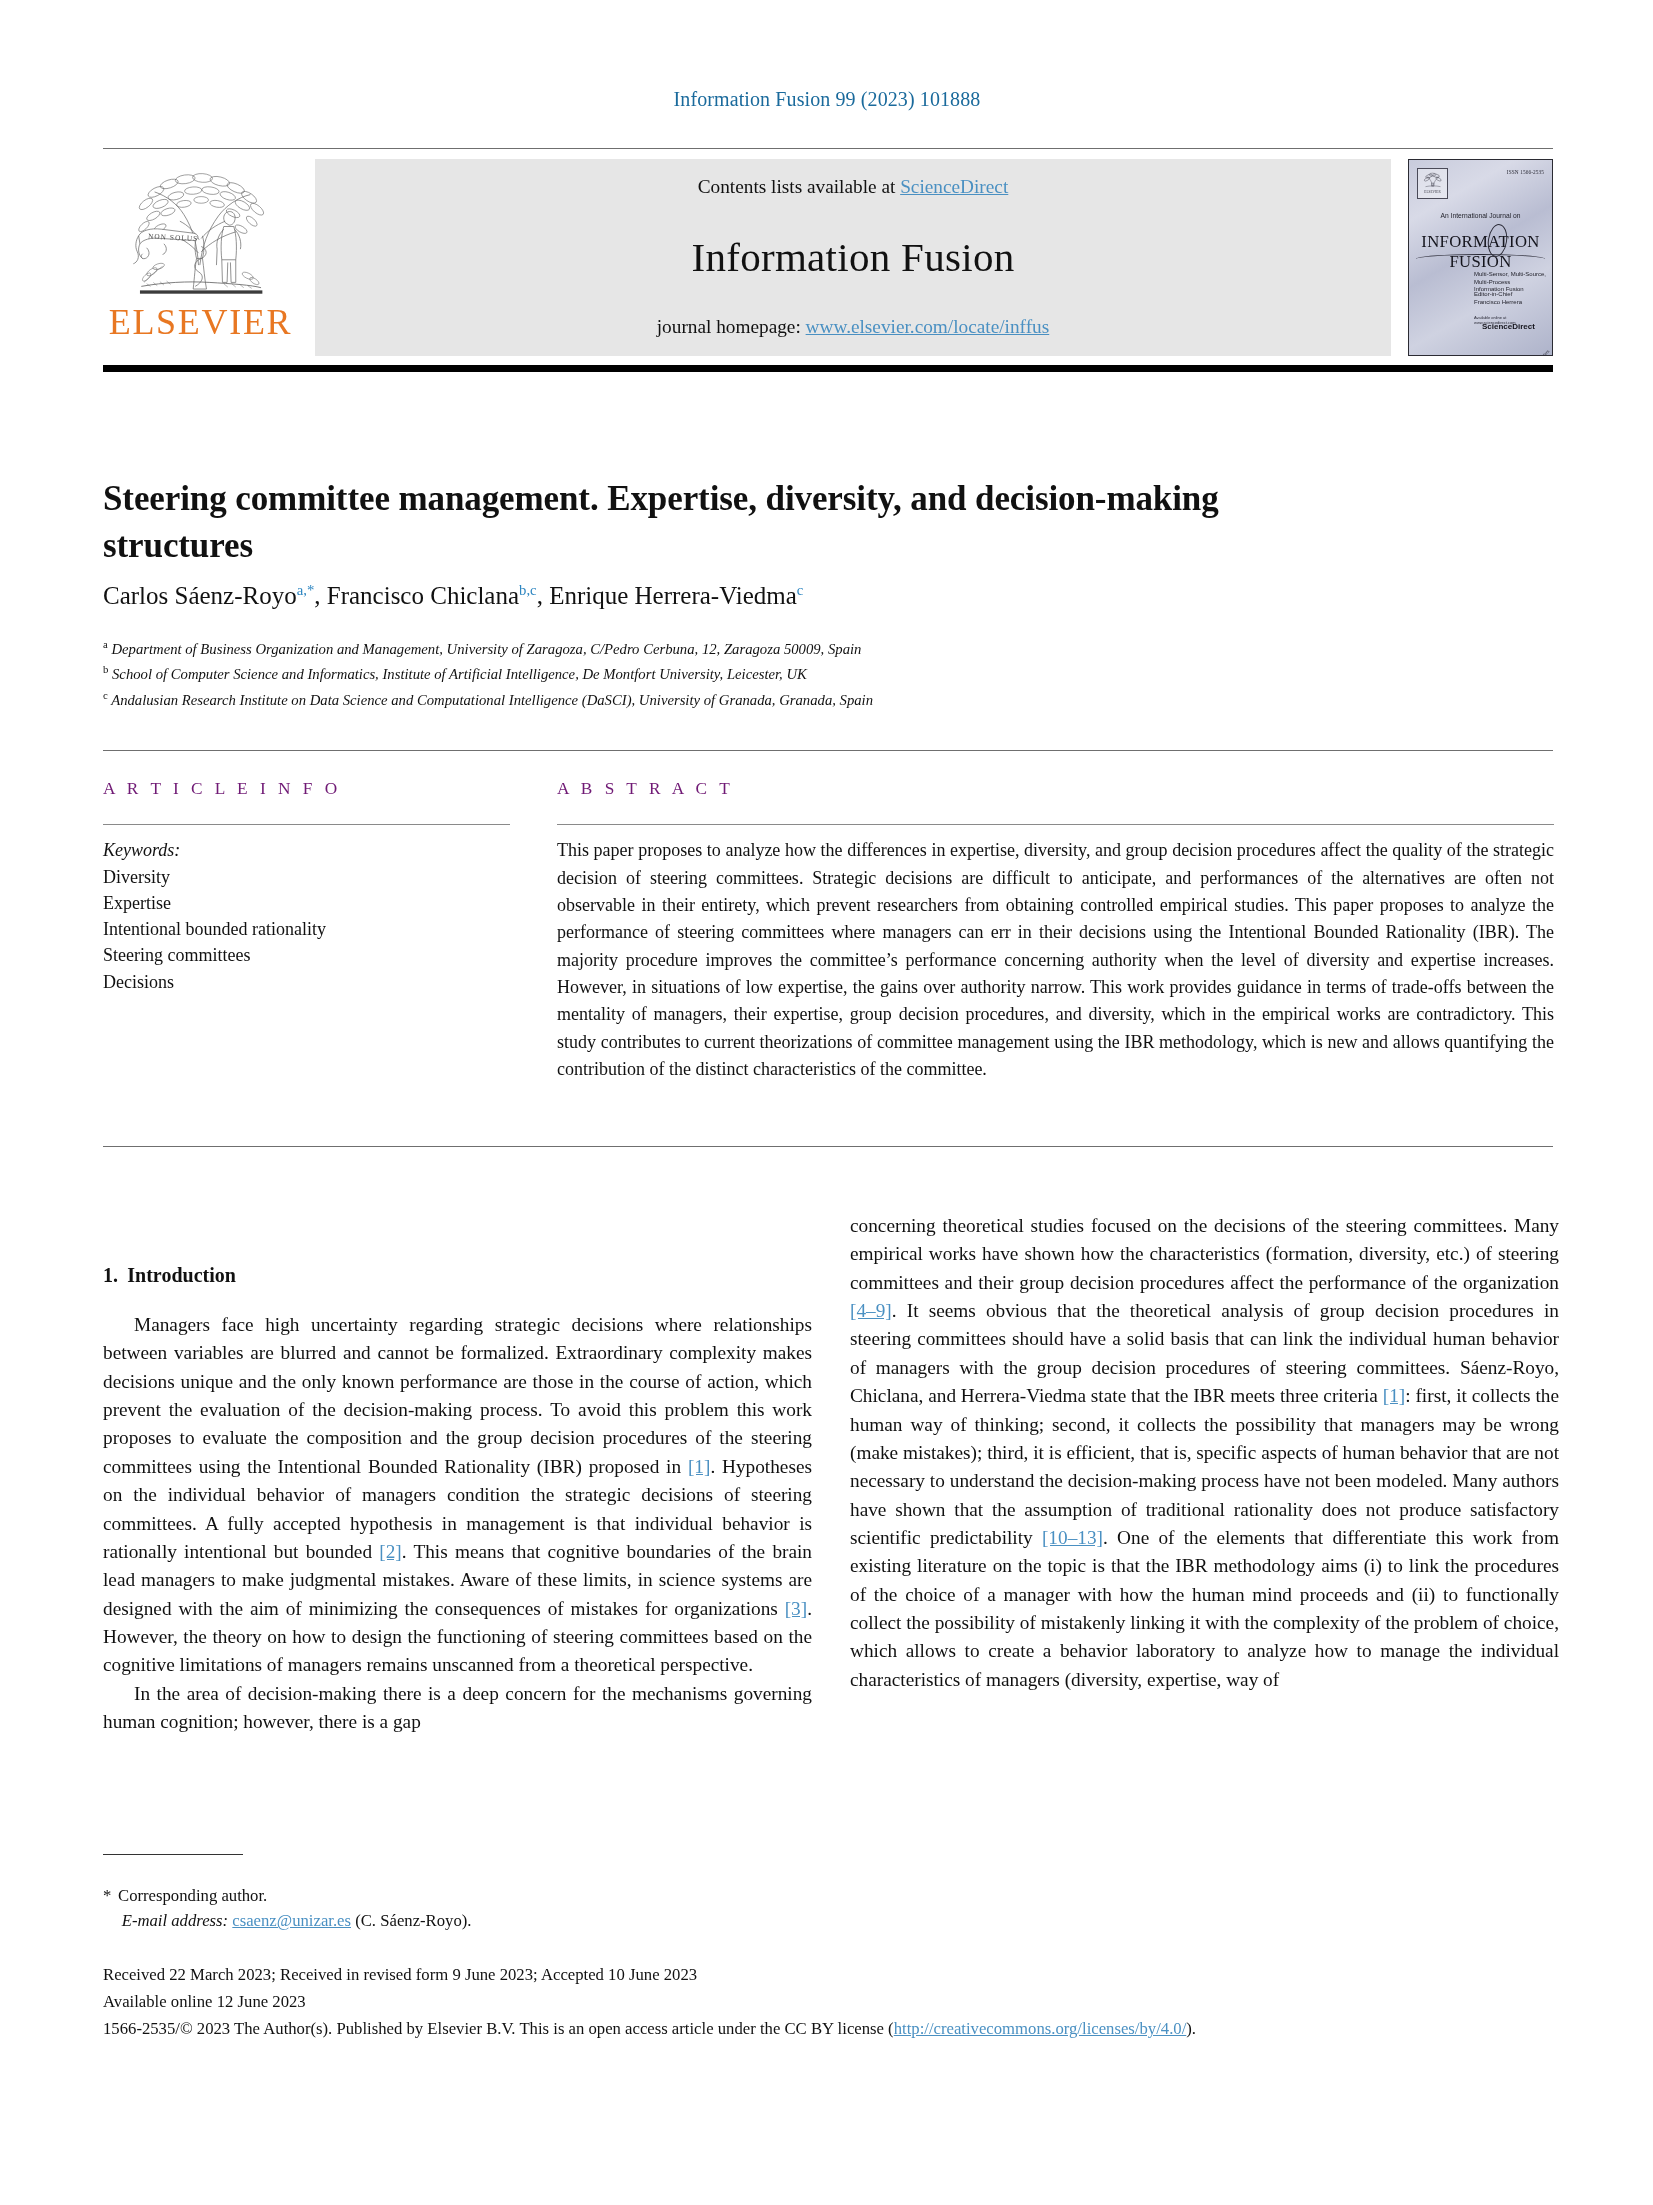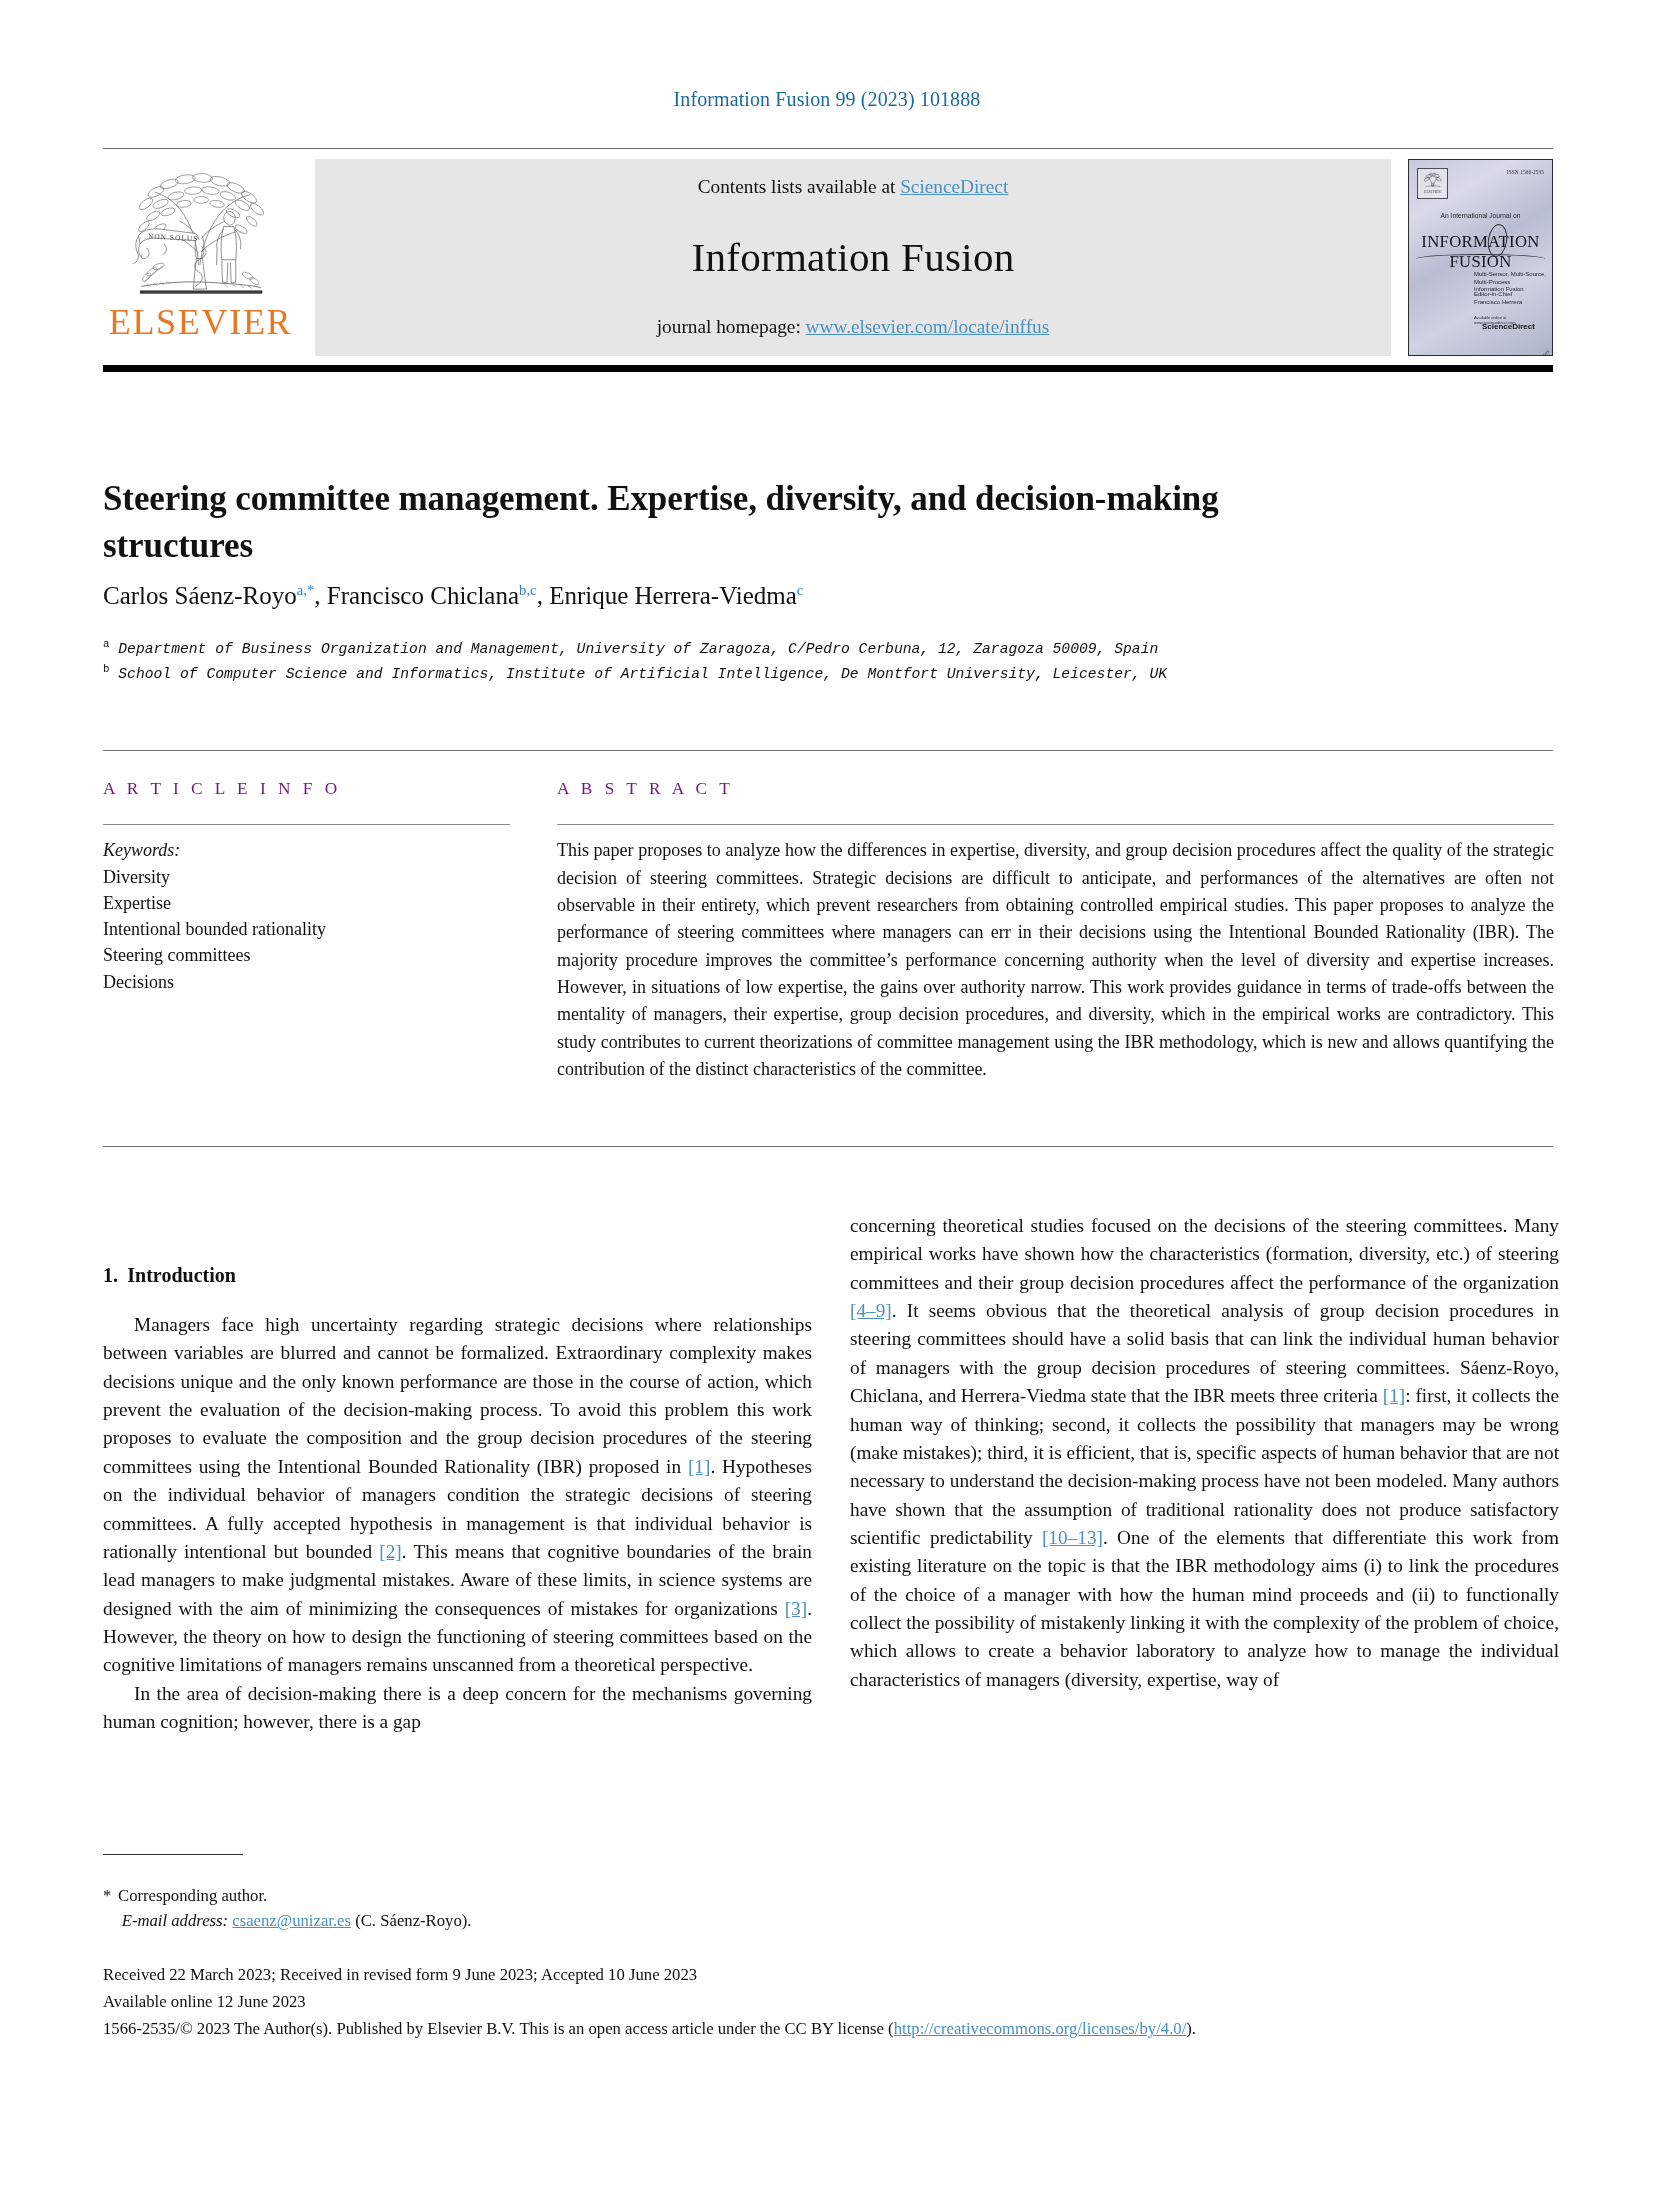--- a/index.html
+++ b/index.html
@@ -262,21 +262,20 @@
 
   .affiliations {
     position: absolute;
     top: 637px;
     left: 103px;
     width: 1450px;
     font-size: 14.7px;
     font-style: italic;
     line-height: 1.72;
     color: #111;
-    font-family: Liberation Mono, monospace;
   }
   .affiliations sup {
     font-style: normal;
     font-size: 10.7px;
     vertical-align: super;
     line-height: 0;
   }
 
   
   .info-rule-top {
@@ -549,20 +548,21 @@
     <h1 class="paper-title">Steering committee management. Expertise, diversity, and decision-making structures</h1>
   </div>
 
   <div class="authors">
     <span>Carlos Sáenz-Royo</span><sup>a,</sup><sup>*</sup><span>, </span><span>Francisco Chiclana</span><sup>b,c</sup><span>, </span><span>Enrique Herrera-Viedma</span><sup>c</sup>
   </div>
 
   <div class="affiliations">
     <div><sup>a</sup> <span>Department of Business Organization and Management, University of Zaragoza, C/Pedro Cerbuna, 12, Zaragoza 50009, Spain</span></div>
     <div><sup>b</sup> <span>School of Computer Science and Informatics, Institute of Artificial Intelligence, De Montfort University, Leicester, UK</span></div>
+    <div><sup>c</sup> <span>Andalusian Research Institute on Data Science and Computational Intelligence (DaSCI), University of Granada, Granada, Spain</span></div>
   </div>
 
   <div class="info-rule-top"></div>
 
   <div class="info-col">
     <div class="sec-label">A R T I C L E   I N F O</div>
     <div class="sec-underline"></div>
     <div class="keywords">
       <div class="kw-head">Keywords:</div>
       <div>Diversity</div>

